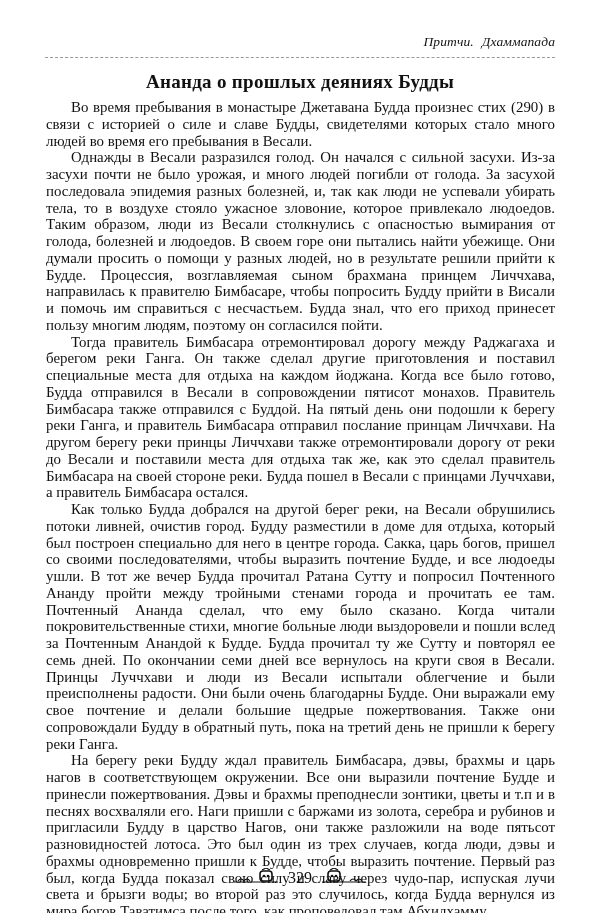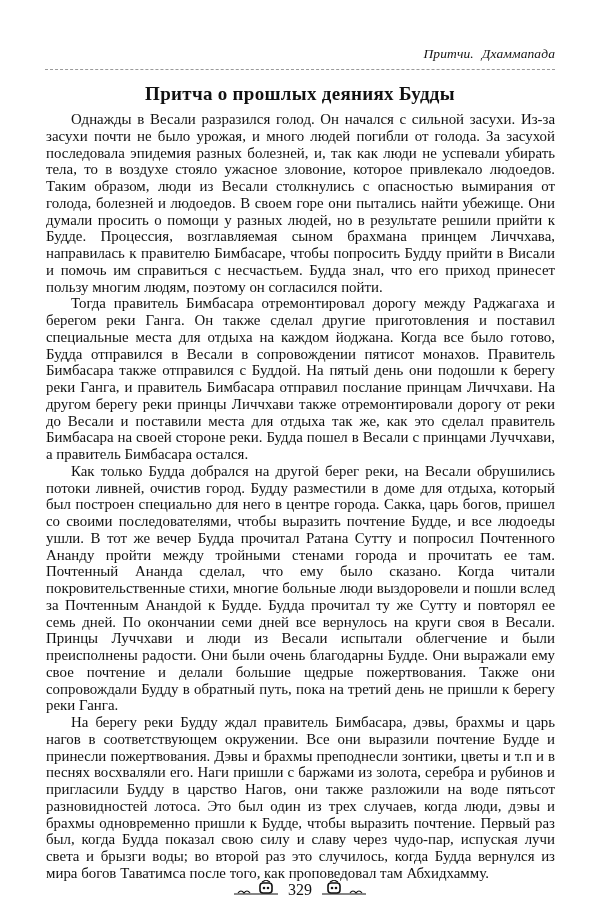--- a/index.html
+++ b/index.html
@@ -1,17 +1,17 @@
 <!DOCTYPE html>
 <html><head>
 <meta charset="utf-8">
 <style>
   html, body { margin: 0; padding: 0; background: #ffffff; }
   body { width: 600px; height: 913px; position: relative; overflow: hidden; color: #111; font-family: "Liberation Serif", "DejaVu Serif", serif; }
-  .page { position: absolute; left: 0; top: 12px; width: 600px; height: 693px; }
+  .page { position: absolute; left: 0; top: 0; width: 600px; height: 693px; }
   .running-head { position: absolute; left: 45px; width: 510px; top: 34px; text-align: right; font-style: italic; font-size: 13.5px; letter-spacing: 0.1px; }
   .running-head .sep { display: inline-block; width: 8px; }
   .rule { position: absolute; left: 45px; width: 510px; top: 57px; height: 0; border-top: 1px dashed #9a9a9a; }
   .title { position: absolute; left: 45px; width: 510px; top: 71px; text-align: center; font-size: 19px; font-weight: bold; letter-spacing: 0.3px; }
   .body { position: absolute; left: 46px; width: 509px; top: 99px; font-size: 14.9px; line-height: 16.75px; text-align: justify; }
   .body p { margin: 0; text-indent: 25px; }
   .footer { position: absolute; left: 0; width: 600px; top: 853px; text-align: center; font-size: 16px; }
   .orn { display: inline-block; vertical-align: middle; }
   .pageno { display: inline-block; margin: 16px 6px; vertical-align: middle; }
 </style>
@@ -19,23 +19,24 @@
 <body>
 
 <div class="page">
 
   <div class="running-head">
     <span>Притчи.</span><span class="sep"></span><span>Дхаммапада</span>
   </div>
 
   <div class="rule"></div>
 
-  <div class="title">Притча о прошлых деяниях Будды</div>
+  <div class="title">Ананда о прошлых деяниях Будды</div>
 
   <div class="body">
+    <p>Во время пребывания в монастыре Джетавана Будда произнес стих (290) в связи с историей о силе и славе Будды, свидетелями которых стало много людей во время его пребывания в Весали.</p>
     <p>Однажды в Весали разразился голод. Он начался с сильной засухи. Из-за засухи почти не было урожая, и много людей погибли от голода. За засухой последовала эпидемия разных болезней, и, так как люди не успевали убирать тела, то в воздухе стояло ужасное зловоние, которое привлекало людоедов. Таким образом, люди из Весали столкнулись с опасностью вымирания от голода, болезней и людоедов. В своем горе они пытались найти убежище. Они думали просить о помощи у разных людей, но в результате решили прийти к Будде. Процессия, возглавляемая сыном брахмана принцем Личчхава, направилась к правителю Бимбасаре, чтобы попросить Будду прийти в Висали и помочь им справиться с несчастьем. Будда знал, что его приход принесет пользу многим людям, поэтому он согласился пойти.</p>
     <p>Тогда правитель Бимбасара отремонтировал дорогу между Раджагаха и берегом реки Ганга. Он также сделал другие приготовления и поставил специальные места для отдыха на каждом йоджана. Когда все было готово, Будда отправился в Весали в сопровождении пятисот монахов. Правитель Бимбасара также отправился с Буддой. На пятый день они подошли к берегу реки Ганга, и правитель Бимбасара отправил послание принцам Личчхави. На другом берегу реки принцы Личчхави также отре­монтировали дорогу от реки до Весали и поставили места для отдыха так же, как это сделал правитель Бимбасара на своей стороне реки. Будда пошел в Весали с принцами Луччхави, а правитель Бимбасара остался.</p>
     <p>Как только Будда добрался на другой берег реки, на Весали обрушились потоки ливней, очистив город. Будду разместили в доме для отдыха, который был пост­роен специально для него в центре города. Сакка, царь богов, пришел со своими последователями, чтобы выразить почтение Будде, и все людоеды ушли. В тот же вечер Будда прочитал Ратана Сутту и попросил Почтенного Ананду пройти между тройными стенами города и прочитать ее там. Почтенный Ананда сделал, что ему было сказано. Когда читали покровительственные стихи, многие больные люди вы­здоровели и пошли вслед за Почтенным Анандой к Будде. Будда прочитал ту же Сутту и повторял ее семь дней. По окончании семи дней все вернулось на круги своя в Весали. Принцы Луччхави и люди из Весали испытали облегчение и были преисполнены радости. Они были очень благодарны Будде. Они выражали ему свое почтение и делали большие щедрые пожертвования. Также они сопровождали Будду в обратный путь, пока на третий день не пришли к берегу реки Ганга.</p>
     <p>На берегу реки Будду ждал правитель Бимбасара, дэвы, брахмы и царь нагов в соответствующем окружении. Все они выразили почтение Будде и принесли пожерт­вования. Дэвы и брахмы преподнесли зонтики, цветы и т.п и в песнях восхваляли его. Наги пришли с баржами из золота, серебра и рубинов и пригласили Будду в царство Нагов, они также разложили на воде пятьсот разновидностей лотоса. Это был один из трех случаев, когда люди, дэвы и брахмы одновременно пришли к Будде, чтобы выра­зить почтение. Первый раз был, когда Будда показал свою силу и славу через чудо-пар, испуская лучи света и брызги воды; во второй раз это случилось, когда Будда вернулся из мира богов Таватимса после того, как проповедовал там Абхидхамму.</p>
   </div>
 
   <div class="footer">
     <span class="orn">
       <svg width="44" height="16" viewBox="0 0 44 16">
         <path d="M0 14 H44" stroke="#111" stroke-width="1.2"></path>

